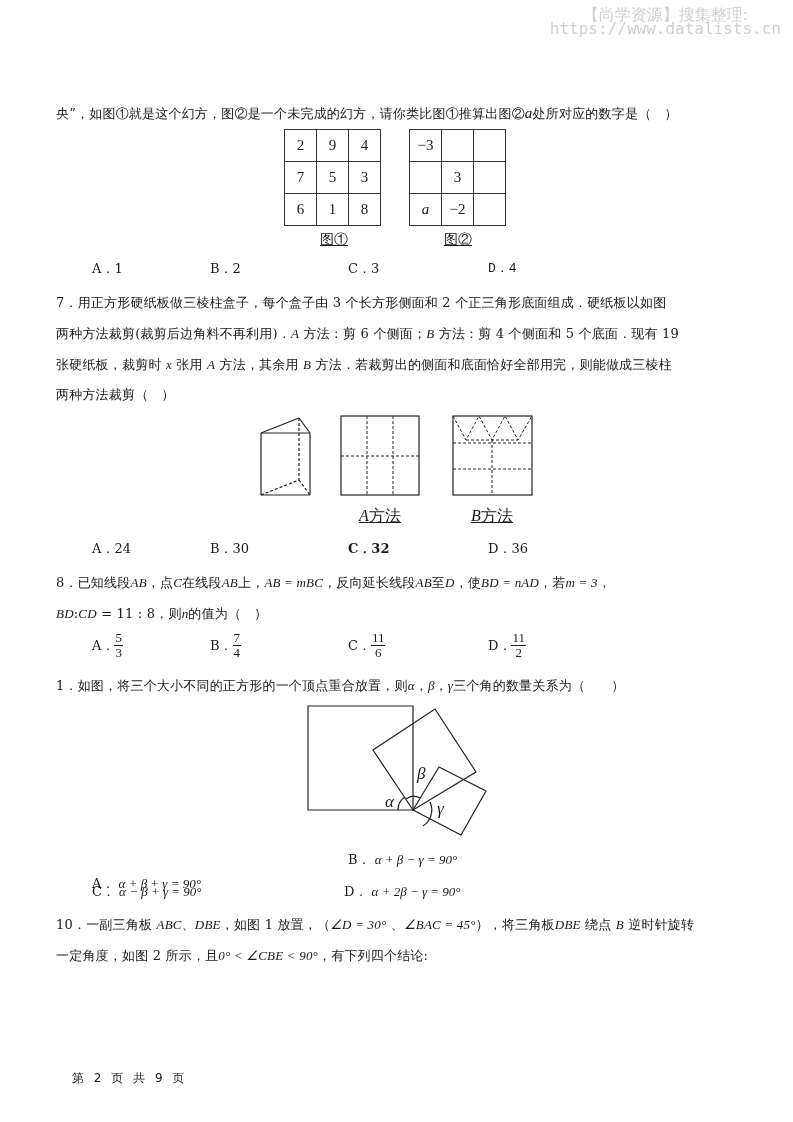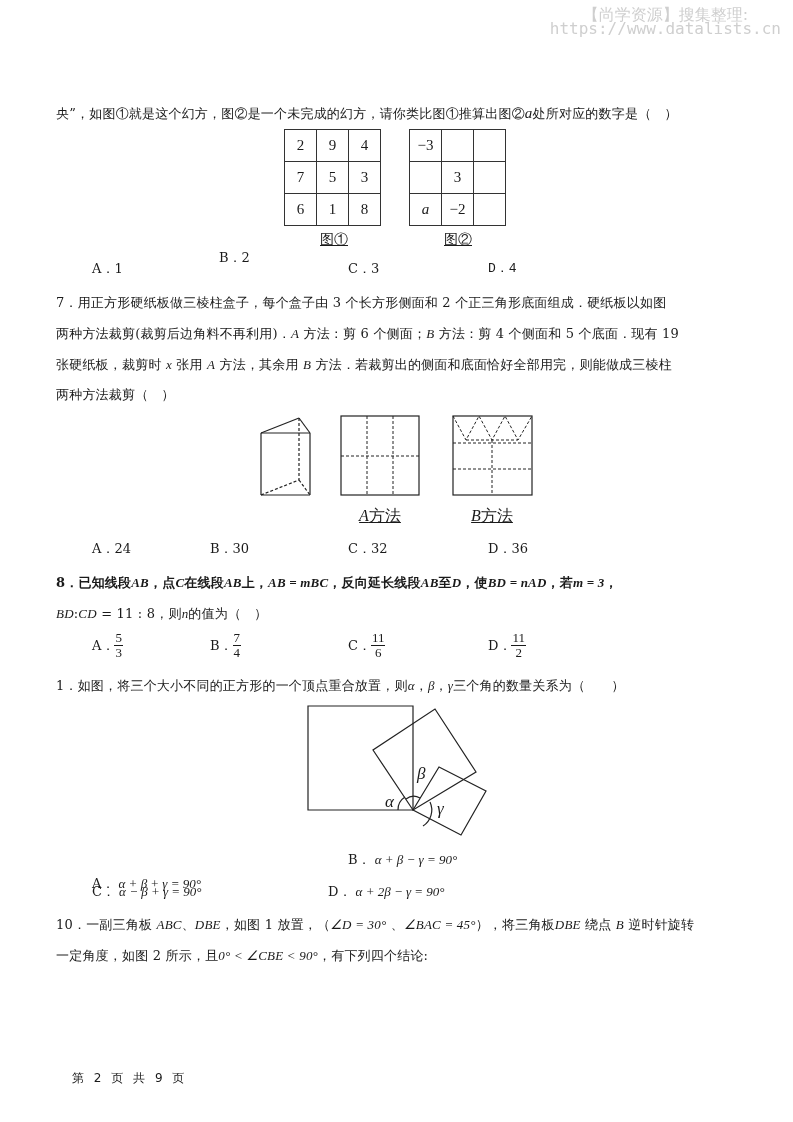--- a/index.html
+++ b/index.html
@@ -70,21 +70,21 @@
   <tr>
         <td class="it">a</td>
         <td>−2</td>
         <td></td>
       </tr>
 </tbody>
   </table>
 <div class="cap" style="left:428px; top:231px; width:60px;">图②</div>
 
 <div class="opt" style="left:92px; top:261px;"><span>A．</span><span>1</span></div>
-<div class="opt" style="left:210px; top:250px;margin-left:9px;"><span>B．</span><span>2</span></div>
+<div class="opt" style="left:210px; top:261px;"><span>B．</span><span>2</span></div>
 <div class="opt" style="left:348px; top:261px;"><span>C．</span><span>3</span></div>
 <div class="opt" style="left:488px; top:261px;font-family:Liberation Mono, monospace;"><span>D．</span><span>4</span></div>
 
 <div class="line" style="top:293px;">7．用正方形硬纸板做三棱柱盒子，每个盒子由 3 个长方形侧面和 2 个正三角形底面组成．硬纸板以如图</div>
 <div class="line" style="top:324px;">
   <span>两种方法裁剪(裁剪后边角料不再利用)．</span><span class="it">A</span><span> 方法：剪 6 个侧面；</span><span class="it">B</span><span> 方法：剪 4 个侧面和 5 个底面．现有 19</span>
 </div>
 <div class="line" style="top:355px;">
   <span>张硬纸板，裁剪时 </span><span class="it">x</span><span> 张用 </span><span class="it">A</span><span> 方法，其余用 </span><span class="it">B</span><span> 方法．若裁剪出的侧面和底面恰好全部用完，则能做成三棱柱</span>
 </div>
@@ -115,24 +115,24 @@
     <line x1="453" y1="443" x2="532" y2="443" stroke-dasharray="3,2"></line>
     <line x1="453" y1="469" x2="532" y2="469" stroke-dasharray="3,2"></line>
     <line x1="492" y1="440" x2="492" y2="495" stroke-dasharray="3,2"></line>
   </g>
 </svg>
 <div class="cap" style="left:350px; top:506px; width:60px; font-size:16px;"><span class="it">A</span><span>方法</span></div>
 <div class="cap" style="left:462px; top:506px; width:60px; font-size:16px;"><span class="it">B</span><span>方法</span></div>
 
 <div class="opt" style="left:92px; top:541px;"><span>A．</span><span>24</span></div>
 <div class="opt" style="left:210px; top:541px;"><span>B．</span><span>30</span></div>
-<div class="opt" style="left:348px; top:541px;"><span>C．</span><span>32</span></div>
+<div class="opt" style="left:348px; top:541px;font-weight:bold;"><span>C．</span><span>32</span></div>
 <div class="opt" style="left:488px; top:541px;"><span>D．</span><span>36</span></div>
 
-<div class="line" style="top:573px;font-weight:bold;">
+<div class="line" style="top:573px;">
   <span>8．已知线段</span><span class="it">AB</span><span>，点</span><span class="it">C</span><span>在线段</span><span class="it">AB</span><span>上，</span><span class="it">AB = mBC</span><span>，反向延长线段</span><span class="it">AB</span><span>至</span><span class="it">D</span><span>，使</span><span class="it">BD = nAD</span><span>，若</span><span class="it">m = 3</span><span>，</span>
 </div>
 <div class="line" style="top:604px;">
   <span class="it">BD</span><span>:</span><span class="it">CD</span><span> = 11 : 8，则</span><span class="it">n</span><span>的值为（　）</span>
 </div>
 
 <div class="opt" style="left:92px; top:631px;"><span style="vertical-align:middle;">A．</span><span class="frac"><span class="num">5</span><span class="den">3</span></span></div>
 <div class="opt" style="left:210px; top:631px;"><span style="vertical-align:middle;">B．</span><span class="frac"><span class="num">7</span><span class="den">4</span></span></div>
 <div class="opt" style="left:348px; top:631px;"><span style="vertical-align:middle;">C．</span><span class="frac"><span class="num">11</span><span class="den">6</span></span></div>
 <div class="opt" style="left:488px; top:631px;"><span style="vertical-align:middle;">D．</span><span class="frac"><span class="num">11</span><span class="den">2</span></span></div>
@@ -151,21 +151,21 @@
     <path d="M 430 802 A 19 19 0 0 1 423 826"></path>
   </g>
 </svg>
 <div class="abs it" style="left:385px; top:792px; font-size:17px;">α</div>
 <div class="abs it" style="left:417px; top:764px; font-size:17px;">β</div>
 <div class="abs it" style="left:437px; top:799px; font-size:17px;">γ</div>
 
 <div class="opt" style="left:92px; top:852px;margin-top:24px;"><span>A．</span> <span class="it">α + β + γ = 90°</span></div>
 <div class="opt" style="left:348px; top:852px;"><span>B．</span> <span class="it">α + β − γ = 90°</span></div>
 <div class="opt" style="left:92px; top:884px;"><span>C．</span> <span class="it">α − β + γ = 90°</span></div>
-<div class="opt" style="left:328px; top:884px;"><span>D．</span> <span class="it">α + 2β − γ = 90°</span></div>
+<div class="opt" style="left:344px; top:884px;"><span>D．</span> <span class="it">α + 2β − γ = 90°</span></div>
 
 <div class="line" style="top:915px;">
   <span>10．一副三角板 </span><span class="it">ABC</span><span>、</span><span class="it">DBE</span><span>，如图 1 放置，（</span><span class="it">∠D = 30°</span><span> 、</span><span class="it">∠BAC = 45°</span><span>），将三角板</span><span class="it">DBE</span><span> 绕点 </span><span class="it">B</span><span> 逆时针旋转</span>
 </div>
 <div class="line" style="top:946px;">
   <span>一定角度，如图 2 所示，且</span><span class="it">0° &lt; ∠CBE &lt; 90°</span><span>，有下列四个结论:</span>
 </div>
 
 <div class="footer">第 2 页 共 9 页</div>
 

